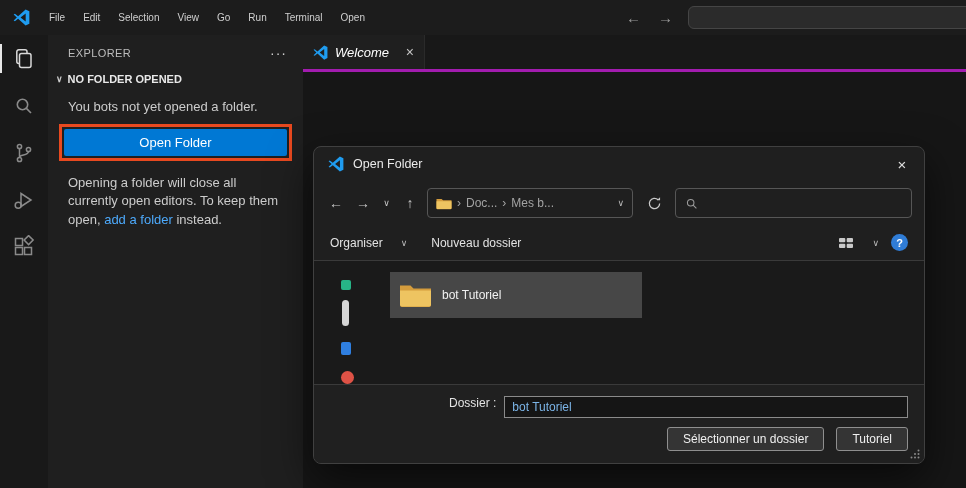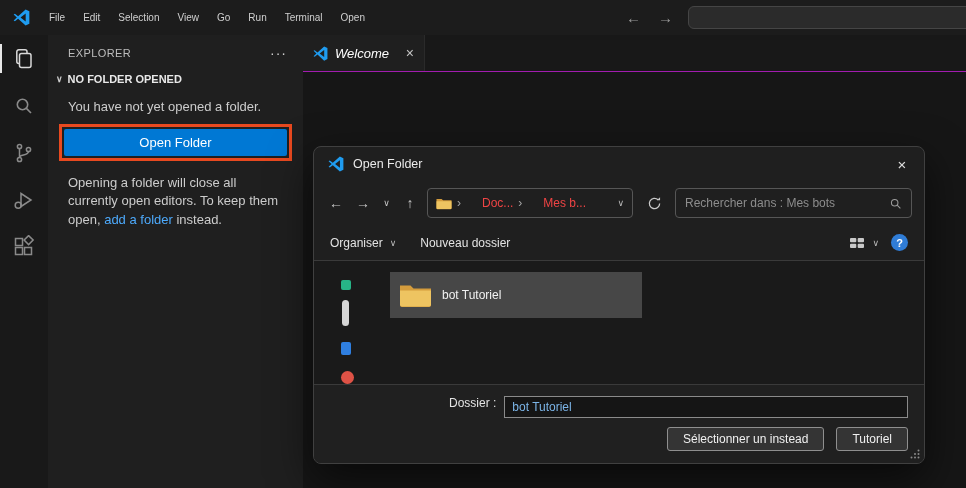--- a/index.html
+++ b/index.html
@@ -26,43 +26,43 @@
   .sb-section { display:flex; align-items:center; gap:5px; padding:2px 8px; font-size:11px; font-weight:bold; color:#e9e9e9; }
   .sb-sec-chevron { font-size:9px; color:#cdcdcd; }
   .sb-message { font-size:13px; color:#cccccc; padding:12px 18px 0 20px; }
   .annotation-box { margin:10px 11px 4px 11px; border:3px solid #e8491f; padding:2px; }
   .open-folder-btn { display:block; width:100%; height:27px; background:#0078d4; color:#ffffff; font-size:13px; border:none; border-radius:2px; font-family:inherit; cursor:pointer; }
   .sb-note { font-size:13px; color:#cccccc; padding:9px 18px 0 20px; line-height:1.42; width:250px; }
   .sb-link { color:#4daafc; cursor:pointer; }
 
   
   .editor-area { position:absolute; top:35px; left:303px; right:0; bottom:0; background:#161616; }
-  .tabstrip { height:37px; background:#181818; border-bottom:1px solid #a21caf; display:flex; }
+  .tabstrip { height:37px; background:#181818; border-bottom:3px solid #a21caf; display:flex; }
   .tab { width:122px; background:#1f1f1f; display:flex; align-items:center; gap:7px; padding:0 10px; border-right:1px solid #2a2a2a; cursor:pointer; }
   .tab-label { font-size:13px; font-style:italic; color:#ffffff; white-space:nowrap; }
   .tab-close { margin-left:auto; color:#c5c5c5; font-size:14px; }
 
   
   .dialog { position:absolute; left:313px; top:146px; width:612px; height:318px; background:#1f1f1f; border:1px solid #404040; border-radius:8px; box-shadow:0 16px 44px rgba(0,0,0,.6); overflow:hidden; z-index:5; }
   .dlg-title { height:34px; display:flex; align-items:center; padding-left:14px; gap:9px; }
   .dlg-title-text { font-size:12.5px; color:#eaeaea; }
   .dlg-close { margin-left:auto; width:44px; height:34px; display:flex; align-items:center; justify-content:center; color:#e0e0e0; font-size:15px; cursor:pointer; }
   .dlg-nav { height:44px; display:flex; align-items:center; padding:0 12px; gap:7px; }
   .nav-glyph { color:#c9c9c9; font-size:14px; width:20px; text-align:center; flex:none; cursor:pointer; }
   .nav-glyph.small { font-size:9px; width:13px; }
   .addressbar { flex:0 0 206px; height:30px; border:1px solid #565656; border-radius:4px; display:flex; align-items:center; gap:5px; padding:0 8px; background:#1f1f1f; }
-  .crumb { font-size:12px; color:#ef4444; white-space:nowrap; cursor:pointer;margin-left:16px; }
+  .crumb { font-size:12px; color:#a3a3a3; white-space:nowrap; cursor:pointer; }
   .crumb-sep { color:#a5a5a5; font-size:12px; }
   .addr-chevron { margin-left:auto; color:#bdbdbd; font-size:9px; cursor:pointer; }
   .refresh-btn { width:28px; height:28px; display:flex; align-items:center; justify-content:center; flex:none; cursor:pointer; }
   .dlg-search { flex:1; height:30px; border:1px solid #565656; border-radius:4px; display:flex; align-items:center; padding:0 9px; gap:6px; background:#1f1f1f; }
   .dlg-search input { flex:1; min-width:0; background:transparent; border:none; outline:none; color:#d0d0d0; font-size:12px; font-family:inherit; }
   .dlg-search input::placeholder { color:#8d8d8d; }
   .dlg-cmd { height:36px; display:flex; align-items:center; padding:0 16px; gap:24px; border-bottom:1px solid #3a3a3a; }
-  .cmd-item { display:flex; gap:7px; align-items:center; font-size:12px; color:#e3e3e3; cursor:pointer; }
+  .cmd-item { display:flex; gap:18px; align-items:center; font-size:12px; color:#e3e3e3; cursor:pointer; }
   .cmd-chevron { font-size:9px; color:#bdbdbd; }
   .cmd-right { margin-left:auto; display:flex; align-items:center; gap:12px; }
   .help-circle { width:17px; height:17px; border-radius:50%; background:#2f7cd6; color:#fff; font-size:11px; font-weight:bold; display:flex; align-items:center; justify-content:center; cursor:pointer; }
   .dlg-body { height:123px; background:#1a1a1a; display:flex; }
   .navpane { width:62px; position:relative; flex:none; }
   .np-icon1 { position:absolute; left:27px; top:19px; width:10px; height:10px; background:#27b487; border-radius:2px; }
   .np-pill  { position:absolute; left:28px; top:39px; width:7px; height:26px; background:#d6d6d6; border-radius:4px; }
   .np-icon2 { position:absolute; left:27px; top:81px; width:10px; height:13px; background:#2f7fe0; border-radius:2px; }
   .np-icon3 { position:absolute; left:27px; top:110px; width:13px; height:13px; background:#de5246; border-radius:50%; }
   .filelist { flex:1; position:relative; }
@@ -137,21 +137,21 @@
 
 <div class="sidebar">
   <div class="sb-header">
     <span class="sb-title">EXPLORER</span>
     <span class="sb-ellipsis">···</span>
   </div>
   <div class="sb-section">
     <span class="sb-sec-chevron">∨</span>
     <span>NO FOLDER OPENED</span>
   </div>
-  <div class="sb-message">You have not yet opened a folder.</div>
+  <div class="sb-message">You bots not yet opened a folder.</div>
   <div class="annotation-box">
     <button class="open-folder-btn">Open Folder</button>
   </div>
   <div class="sb-note"><span>Opening a folder will close all currently open editors. To keep them open, </span><span class="sb-link">add a folder</span><span> instead.</span></div>
 </div>
 
 <div class="editor-area">
   <div class="tabstrip">
     <div class="tab">
       <svg width="15" height="15" viewBox="0 0 24 24">
@@ -189,21 +189,20 @@
       <span class="crumb">Mes b...</span>
       <span class="addr-chevron">∨</span>
     </div>
     <span class="refresh-btn">
       <svg width="15" height="15" viewBox="0 0 16 16">
         <path d="M13.5 8a5.5 5.5 0 1 1-1.7-3.97" fill="none" stroke="#c9c9c9" stroke-width="1.4"></path>
         <path d="M13.9 1.2v3.4h-3.4z" fill="#c9c9c9"></path>
       </svg>
     </span>
     <div class="dlg-search">
-      <input type="text" placeholder="Rechercher dans : Mes bots" style="">
       <svg width="13" height="13" viewBox="0 0 24 24" fill="none" stroke="#9a9a9a" stroke-width="2">
         <circle cx="10.5" cy="10.5" r="6"></circle>
           <line x1="15" y1="15" x2="21" y2="21"></line>
       </svg>
     </div>
   </div>
 
   <div class="dlg-cmd">
     <span class="cmd-item">
       <span>Organiser</span>
@@ -243,21 +242,21 @@
       </div>
     </div>
   </div>
 
   <div class="dlg-bottom">
     <div class="folder-row">
       <span class="folder-label">Dossier :</span>
       <input class="folder-input" type="text" value="bot Tutoriel" style="">
     </div>
     <div class="btn-row">
-      <button class="dlg-btn">Sélectionner un instead</button>
+      <button class="dlg-btn">Sélectionner un dossier</button>
       <button class="dlg-btn">Tutoriel</button>
     </div>
     <span class="resize-grip">
       <svg width="10" height="10" viewBox="0 0 10 10">
         <circle cx="8.5" cy="1.5" r="1" fill="#8a8a8a"></circle>
           <circle cx="8.5" cy="5" r="1" fill="#8a8a8a"></circle>
           <circle cx="5" cy="5" r="1" fill="#8a8a8a"></circle>
         <circle cx="8.5" cy="8.5" r="1" fill="#8a8a8a"></circle>
           <circle cx="5" cy="8.5" r="1" fill="#8a8a8a"></circle>
           <circle cx="1.5" cy="8.5" r="1" fill="#8a8a8a"></circle>

